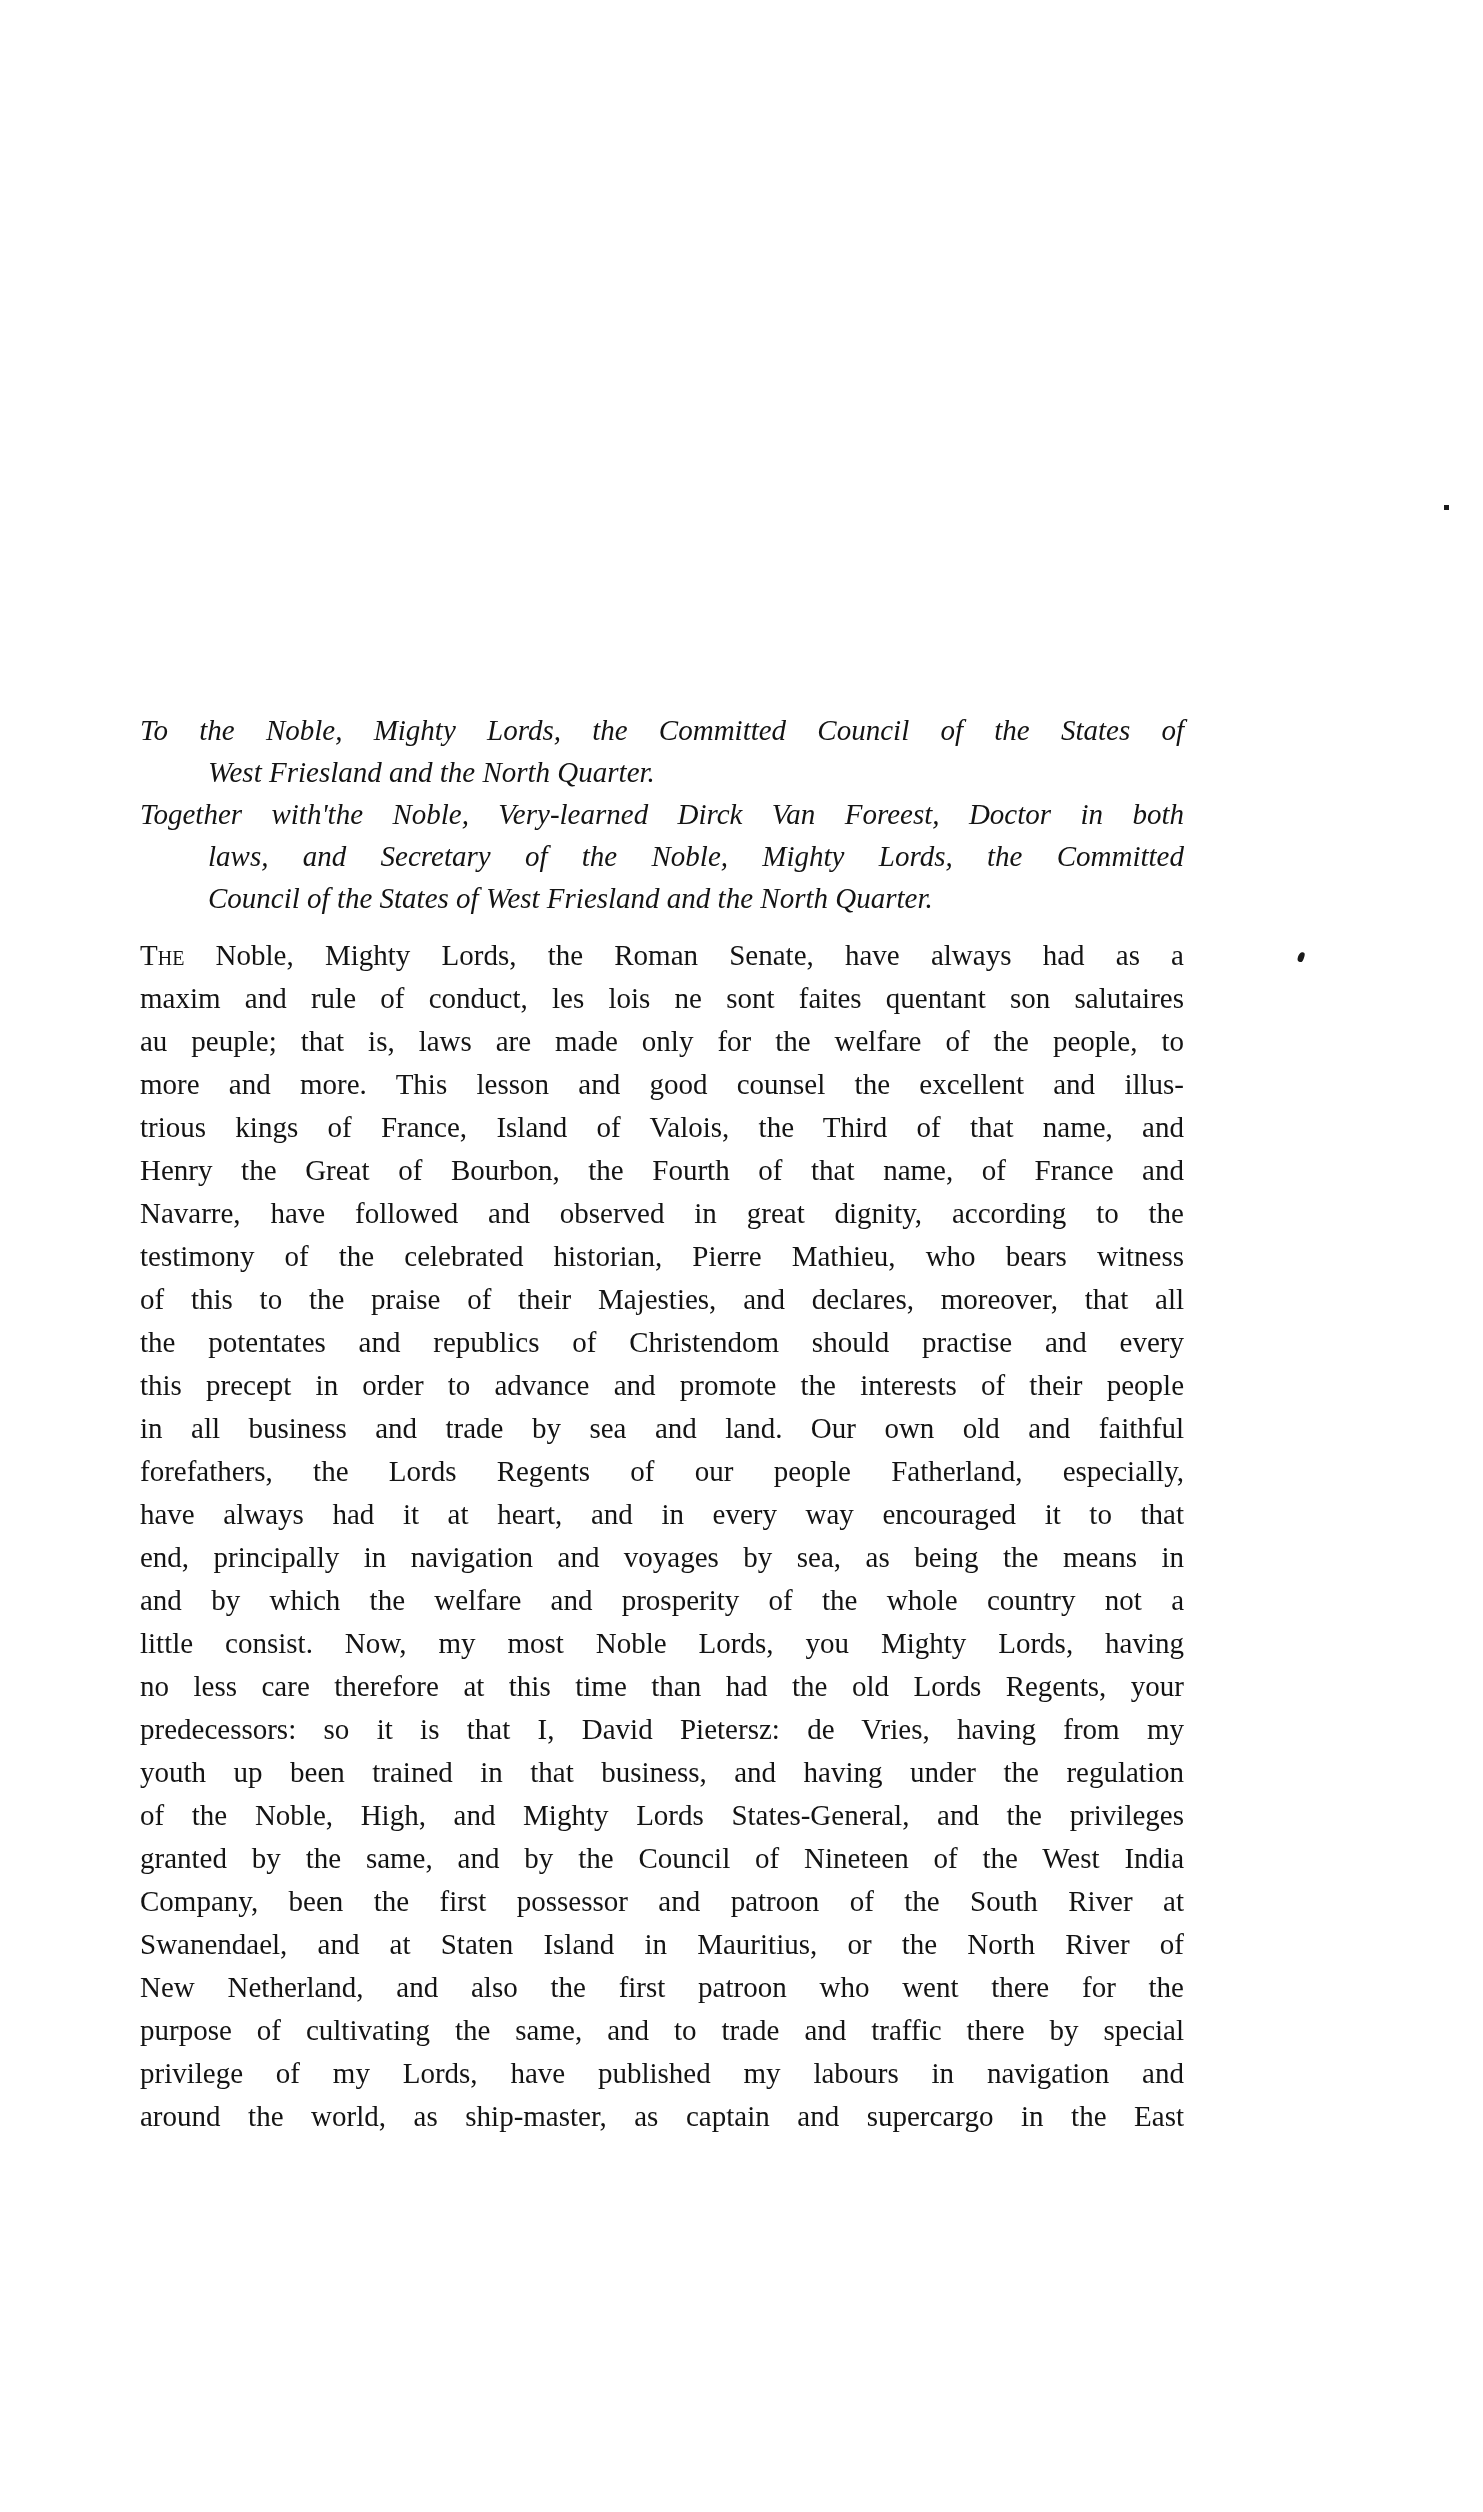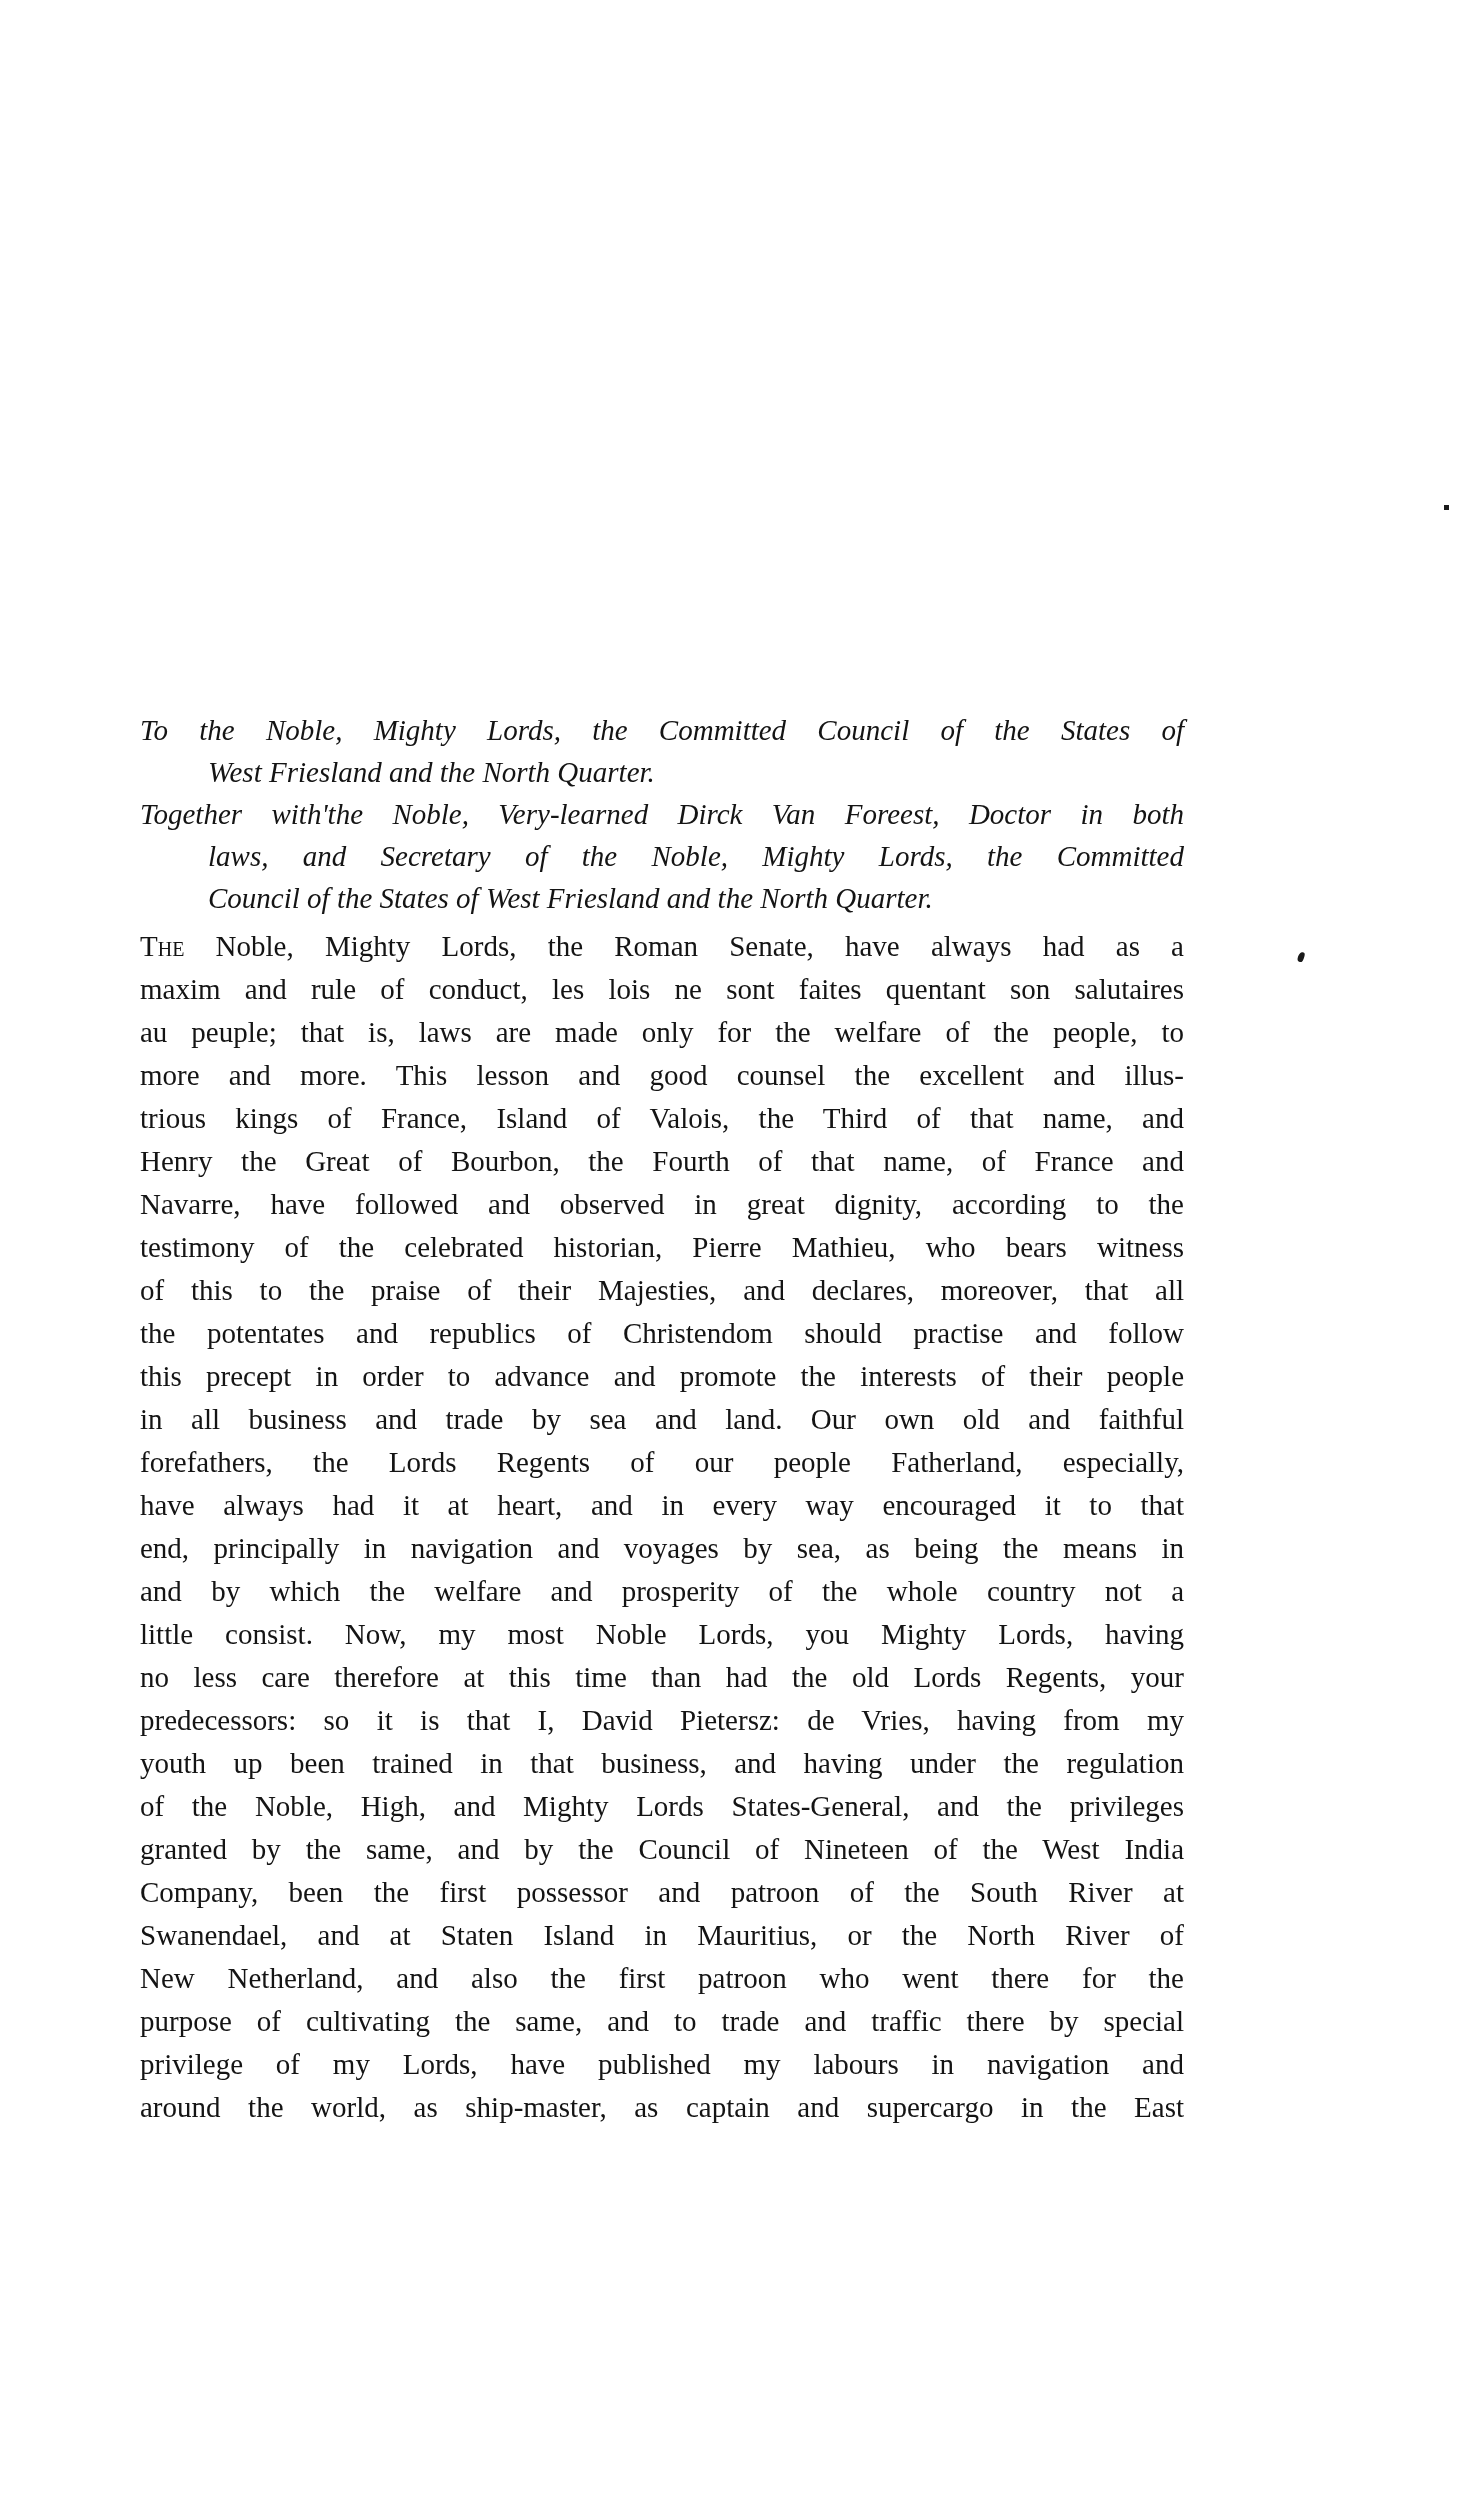--- a/index.html
+++ b/index.html
@@ -19,21 +19,21 @@
   .textblock {
     position: absolute;
     left: 140px;
     top: 709px;
     width: 1044px;
   }
   .dedication {
     font-style: italic;
     font-size: 29px;
     line-height: 42px;
-    margin-bottom: 6px;
+    margin-bottom: 15px;
   }
   .bodypara {
     font-size: 29px;
     line-height: 43px;
   }
   .line {
     text-align: justify;
     text-align-last: justify;
     white-space: normal;
   }
@@ -83,21 +83,21 @@
     <div class="bodypara" id="body-lines">
         <div class="line"><span class="smallcaps">The</span> Noble, Mighty Lords, the Roman Senate, have always had as a</div>
         <div class="line">maxim and rule of conduct, les lois ne sont faites quentant son salutaires</div>
         <div class="line">au peuple; that is, laws are made only for the welfare of the people, to</div>
         <div class="line">more and more.  This lesson and good counsel the excellent and illus-</div>
         <div class="line">trious kings of France, Island of Valois, the Third of that name, and</div>
         <div class="line">Henry the Great of Bourbon, the Fourth of that name, of France and</div>
         <div class="line">Navarre, have followed and observed in great dignity, according to the</div>
         <div class="line">testimony of the celebrated historian, Pierre Mathieu, who bears witness</div>
         <div class="line">of this to the praise of their Majesties, and declares, moreover, that all</div>
-        <div class="line">the potentates and republics of Christendom should practise and follow</div>
+        <div class="line">the potentates and republics of Christendom should practise and every</div>
         <div class="line">this precept in order to advance and promote the interests of their people</div>
         <div class="line">in all business and trade by sea and land.  Our own old and faithful</div>
         <div class="line">forefathers, the Lords Regents of our people Fatherland, especially,</div>
         <div class="line">have always had it at heart, and in every way encouraged it to that</div>
         <div class="line">end, principally in navigation and voyages by sea, as being the means in</div>
         <div class="line">and by which the welfare and prosperity of the whole country not a</div>
         <div class="line">little consist.  Now, my most Noble Lords, you Mighty Lords, having</div>
         <div class="line">no less care therefore at this time than had the old Lords Regents, your</div>
         <div class="line">predecessors: so it is that I, David Pietersz: de Vries, having from my</div>
         <div class="line">youth up been trained in that business, and having under the regulation</div>

